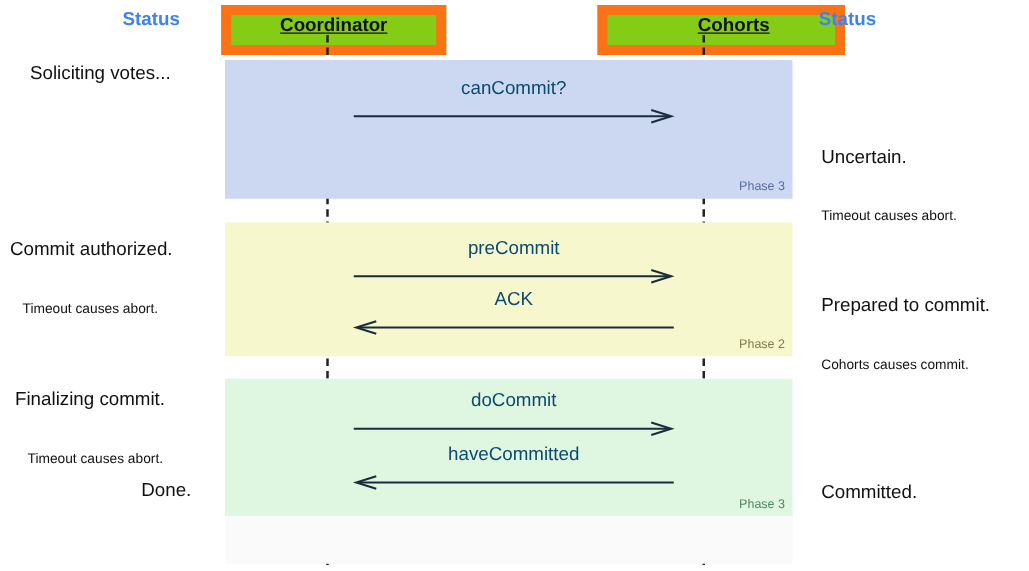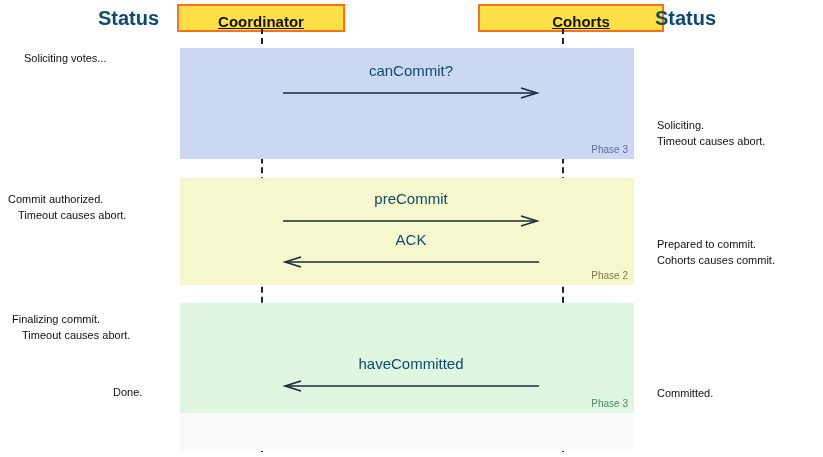--- a/index.html
+++ b/index.html
@@ -8,29 +8,29 @@
     background:#ffffff;
     font-family:"Liberation Sans", sans-serif;
     color:#000;
     overflow:hidden;
   }
   #stage{position:relative;width:823px;height:457px;}
 
   
   .hdr-status{
     position:absolute;top:7px;
-    font-size:20px;font-weight:bold;color:#0c4a6e;
+    font-size:15px;font-weight:bold;color:#3b82f6;
   }
   #status-left{left:98px;}
   #status-right{left:655px;}
 
   .actor-box{
     position:absolute;top:4px;height:24px;
-    border:2px solid #f97316;background:#fde047;
-    display:flex;align-items:flex-end;justify-content:center;
+    border:8px solid #f97316;background:#84cc16;
+    display:flex;align-items:flex-start;justify-content:center;
   }
   .actor-box span{
     font-size:15px;font-weight:bold;color:#111;
     text-decoration:underline;
     text-underline-offset:1px;
   }
   #actor-coordinator{left:177px;width:164px;}
   #actor-cohorts{left:478px;width:162px;padding-left:20px;}
 
   
@@ -69,22 +69,22 @@
   }
   #msg-cancommit{top:62px;}
   #msg-yes{top:101px;}
   #msg-precommit{top:190px;}
   #msg-ack{top:231px;}
   #msg-docommit{top:312px;}
   #msg-havecommitted{top:355px;}
 
   
   .status-block{position:absolute;}
-  .status-main{font-size:11px;color:#111;line-height:17px;white-space:nowrap;}
-  .status-sub{font-size:11px;color:#111;line-height:14px;white-space:nowrap;}
+  .status-main{font-size:15px;color:#111;line-height:17px;white-space:nowrap;}
+  .status-sub{font-size:11px;color:#111;line-height:14px;white-space:nowrap;margin-top:32px;}
 
   .status-left-block{text-align:left;}
   .status-left-block .status-sub{padding-left:10px;}
 
   #st-left-1{left:24px;top:50px;}
   #st-left-2{left:8px;top:191px;}
   #st-left-3{left:12px;top:311px;}
   #st-left-4{left:113px;top:384px;}
 
   #st-right-1{left:657px;top:117px;}
@@ -140,20 +140,27 @@
   </div>
 
   <div class="msg" id="msg-ack">
     <div class="msg-label">ACK</div>
     <svg class="msg-arrow" viewBox="0 0 256 10" preserveAspectRatio="none">
       <line x1="4" y1="5" x2="256" y2="5" stroke="#1a2b3c" stroke-width="1.6"></line>
       <polyline points="18,0 2,5 18,10" fill="none" stroke="#1a2b3c" stroke-width="1.6"></polyline>
     </svg>
   </div>
 
+  <div class="msg" id="msg-docommit">
+    <div class="msg-label">doCommit</div>
+    <svg class="msg-arrow" viewBox="0 0 256 10" preserveAspectRatio="none">
+      <line x1="0" y1="5" x2="252" y2="5" stroke="#1a2b3c" stroke-width="1.6"></line>
+      <polyline points="238,0 254,5 238,10" fill="none" stroke="#1a2b3c" stroke-width="1.6"></polyline>
+    </svg>
+  </div>
 
   <div class="msg" id="msg-havecommitted">
     <div class="msg-label">haveCommitted</div>
     <svg class="msg-arrow" viewBox="0 0 256 10" preserveAspectRatio="none">
       <line x1="4" y1="5" x2="256" y2="5" stroke="#1a2b3c" stroke-width="1.6"></line>
       <polyline points="18,0 2,5 18,10" fill="none" stroke="#1a2b3c" stroke-width="1.6"></polyline>
     </svg>
   </div>
 
   <div class="status-block status-left-block" id="st-left-1">
@@ -168,21 +175,21 @@
   <div class="status-block status-left-block" id="st-left-3">
     <div class="status-main">Finalizing commit.</div>
     <div class="status-sub">Timeout causes abort.</div>
   </div>
 
   <div class="status-block status-left-block" id="st-left-4">
     <div class="status-main">Done.</div>
   </div>
 
   <div class="status-block" id="st-right-1">
-    <div class="status-main">Soliciting.</div>
+    <div class="status-main">Uncertain.</div>
     <div class="status-sub">Timeout causes abort.</div>
   </div>
 
   <div class="status-block" id="st-right-2">
     <div class="status-main">Prepared to commit.</div>
     <div class="status-sub">Cohorts causes commit.</div>
   </div>
 
   <div class="status-block" id="st-right-3">
     <div class="status-main">Committed.</div>

